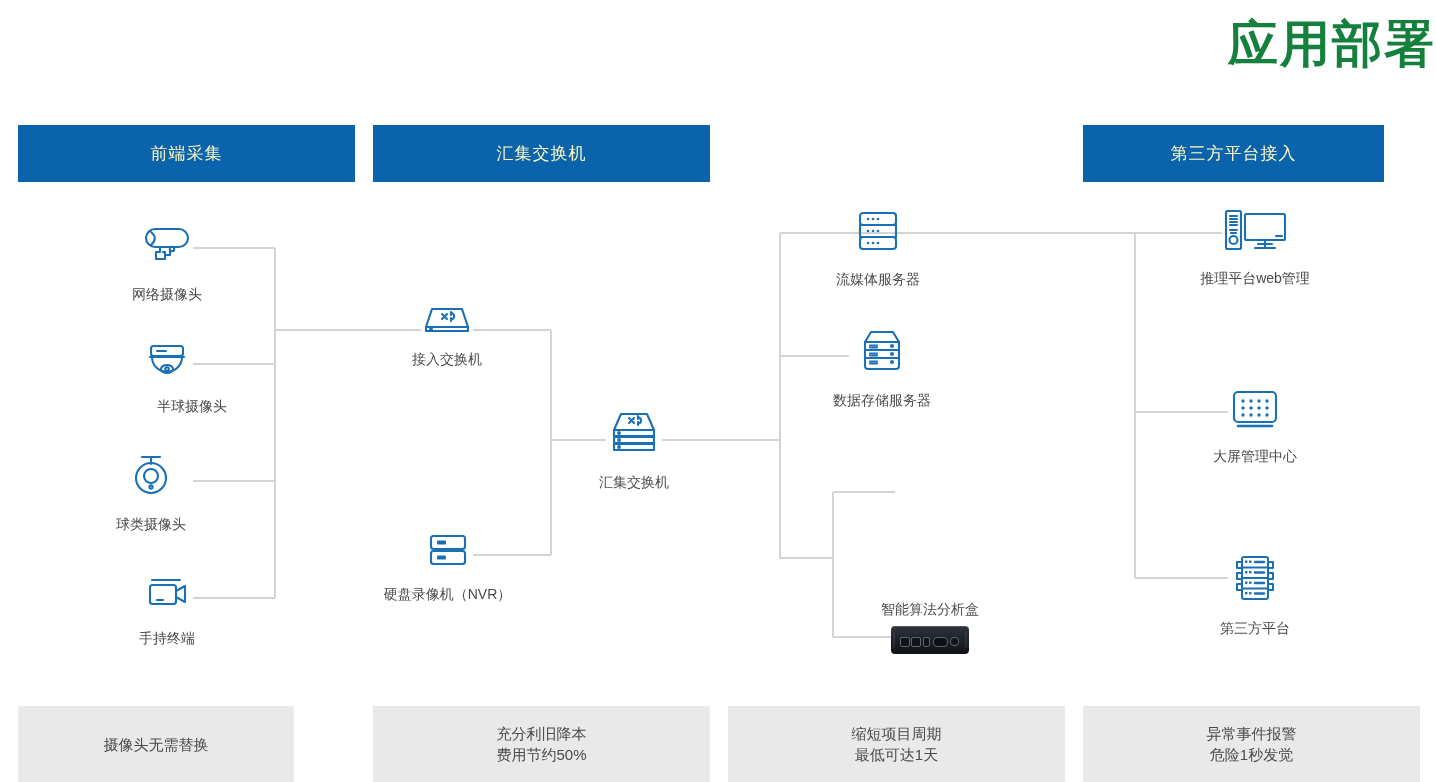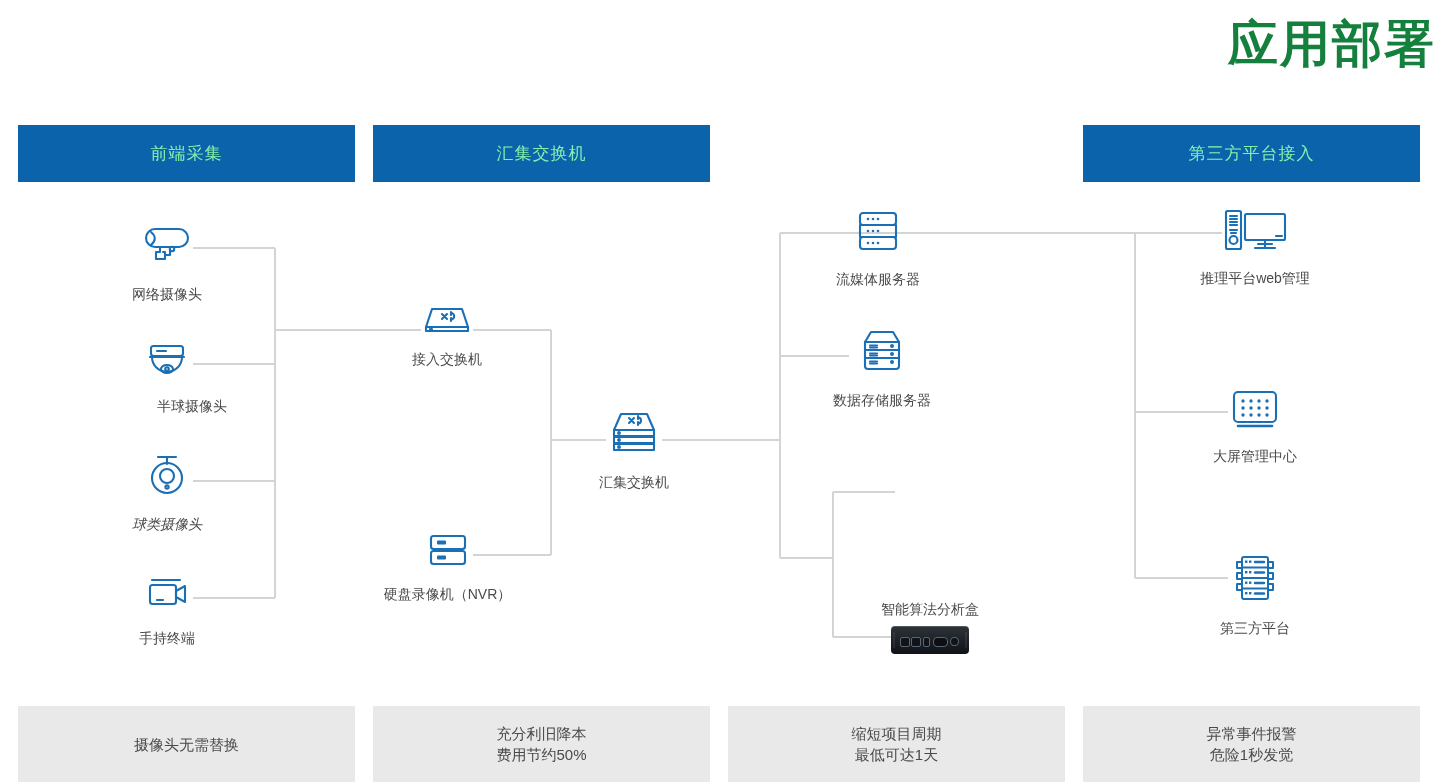--- a/index.html
+++ b/index.html
@@ -20,41 +20,41 @@
     font-size:50px;line-height:64px;
     font-weight:bold;
     color:#15803d;
     letter-spacing:2px;
   }
 
   
   .hdr{
     position:absolute;top:125px;height:57px;
     background:#0b63ab;
-    color:#86efac;
+    color:#fef9c3;
     font-size:17px;
     display:flex;align-items:center;justify-content:center;
     letter-spacing:1px;
   }
   .hdr.c1{left:18px;width:337px;}
   .hdr.c2{left:373px;width:337px;}
   .hdr.c3{left:728px;width:337px;}
-  .hdr.c4{left:1083px;width:337px;}
+  .hdr.c4{left:1083px;width:301px;}
 
   
   .ftr{
     position:absolute;top:706px;height:76px;
     background:#e9e9e9;
     color:#4a4a4a;
     font-size:15px;line-height:21px;
     display:flex;align-items:center;justify-content:center;
     text-align:center;
     white-space:pre-line;
   }
-  .ftr.c1{left:18px;width:337px;text-align:right;}
+  .ftr.c1{left:18px;width:276px;text-align:right;}
   .ftr.c2{left:373px;width:337px;}
   .ftr.c3{left:728px;width:337px;}
   .ftr.c4{left:1083px;width:337px;}
 
   
   .wires{position:absolute;left:0;top:0;width:1436px;height:782px;pointer-events:none;}
 
   
   .node{position:absolute;text-align:center;}
   .node .cap{
@@ -155,21 +155,21 @@
         <line x1="19" y1="11" x2="28" y2="11"></line>
         <path d="M12 17 h34"></path>
         <path d="M14 17 a15 15 0 0 0 30 0"></path>
         <ellipse cx="29" cy="29" rx="6" ry="4"></ellipse>
         <circle cx="29" cy="29" r="1.8"></circle>
       </svg>
     </div>
     <div class="cap">半球摄像头</div>
   </div>
 
-  <div class="node" style="left:107px;top:452px;width:120px;font-style:italic;">
+  <div class="node" style="left:91px;top:452px;width:120px;">
     <div class="glyph">
       <svg width="58" height="50" viewBox="0 0 58 50" fill="none" stroke="#1a6fb5" stroke-width="2.1" stroke-linecap="round" stroke-linejoin="round">
         <line x1="20" y1="5" x2="38" y2="5"></line>
         <line x1="29" y1="5" x2="29" y2="12"></line>
         <circle cx="29" cy="26" r="15"></circle>
         <circle cx="29" cy="24" r="7"></circle>
         <circle cx="29" cy="35" r="1.6"></circle>
       </svg>
     </div>
     <div class="cap">球类摄像头</div>

